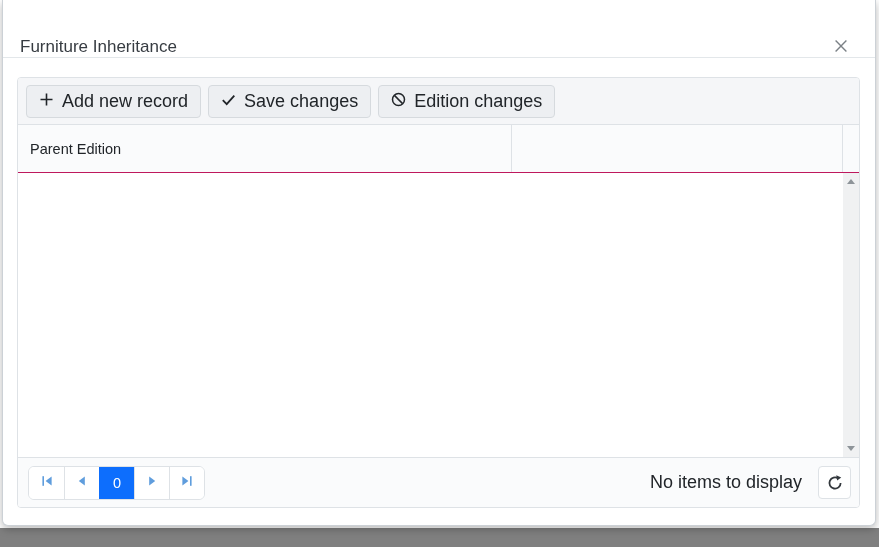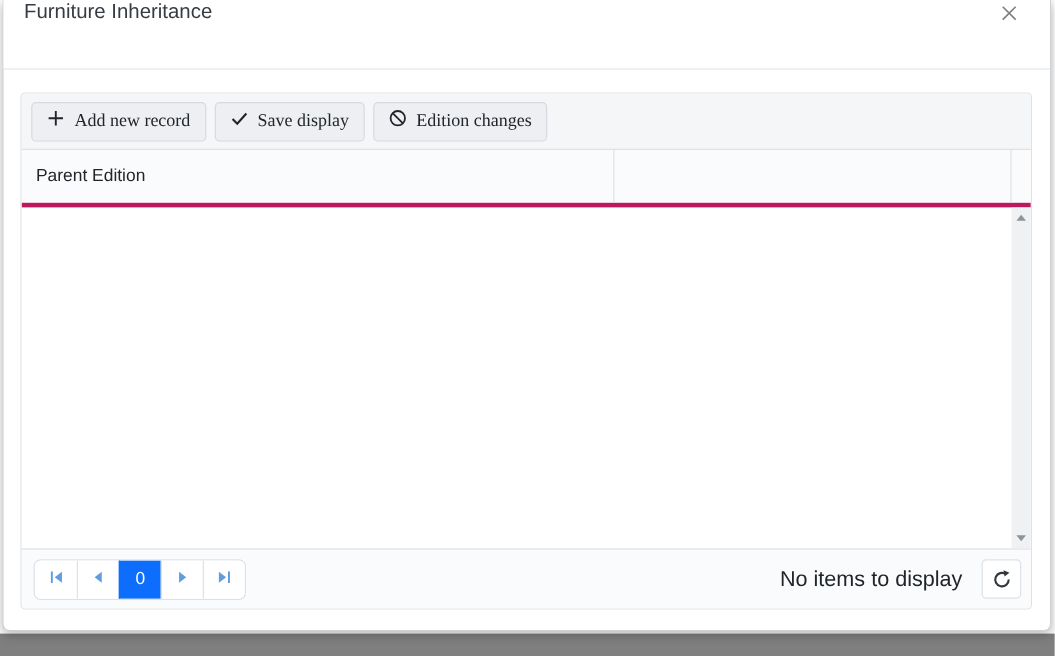--- a/index.html
+++ b/index.html
@@ -18,21 +18,21 @@
   .window {
     position:absolute; left:2px; top:0; width:874px; height:526px;
     background:#fff;
     border:1px solid #ccd1d6; border-top:none;
     border-radius:0 0 6px 6px;
     box-shadow:0 3px 9px rgba(0,0,0,0.28);
     display:flex; flex-direction:column;
   }
   .titlebar {
     flex:0 0 58px;
-    display:flex; align-items:flex-start; justify-content:space-between;
+    display:flex; align-items:flex-end; justify-content:space-between;
     padding:0 17px;
     border-bottom:1px solid #e3e7ea;
     background:#fff;
   }
   .title { font-size:17px; color:#373c42; }
   .close-btn {
     background:none; border:none; cursor:pointer;
     padding:4px; line-height:0; margin-right:6px;
   }
   .dlg-body { flex:1; padding:19px 15px 18px 14px; }
@@ -48,27 +48,27 @@
     background:#f5f6f8;
     border-bottom:1px solid #dee2e6;
     display:flex; align-items:center; gap:7px;
     padding:0 8px;
   }
   .tb-btn {
     height:33px; padding:0 12px;
     display:inline-flex; align-items:center; gap:8px;
     background:#edeff2;
     border:1px solid #d6dade; border-radius:4px;
-    font-family:Liberation Serif, serif; font-size:15px; color:#212529;
+    font-family:Liberation Sans, sans-serif; font-size:18px; color:#212529;
     cursor:pointer; white-space:nowrap;
   }
   .ghead {
     flex:0 0 48px;
     background:#fafbfc;
-    border-bottom:4px solid #be185d;
+    border-bottom:1px solid #be185d;
     display:flex;
   }
   .ghead .c1 {
     width:494px;
     border-right:1px solid #dee2e6;
     display:flex; align-items:center;
     padding:0 12px;
     font-size:14.5px; color:#212529;
   }
   .ghead .c2 { flex:1; border-right:1px solid #dee2e6; }
@@ -144,21 +144,21 @@
             </svg>
           </span>
           <span>Add new record</span>
         </button>
         <button class="tb-btn">
           <span>
             <svg width="15" height="15" viewBox="0 0 15 15">
               <path d="M1.8 8.2l3.9 3.9L13.3 3.6" stroke="#212529" stroke-width="1.8" fill="none"></path>
             </svg>
           </span>
-          <span>Save display</span>
+          <span>Save changes</span>
         </button>
         <button class="tb-btn">
           <span>
             <svg width="15" height="15" viewBox="0 0 15 15">
               <circle cx="7.5" cy="7.5" r="6" stroke="#212529" stroke-width="1.5" fill="none"></circle>
               <path d="M3.4 3.4l8.2 8.2" stroke="#212529" stroke-width="1.5" fill="none"></path>
             </svg>
           </span>
           <span>Edition changes</span>
         </button>

